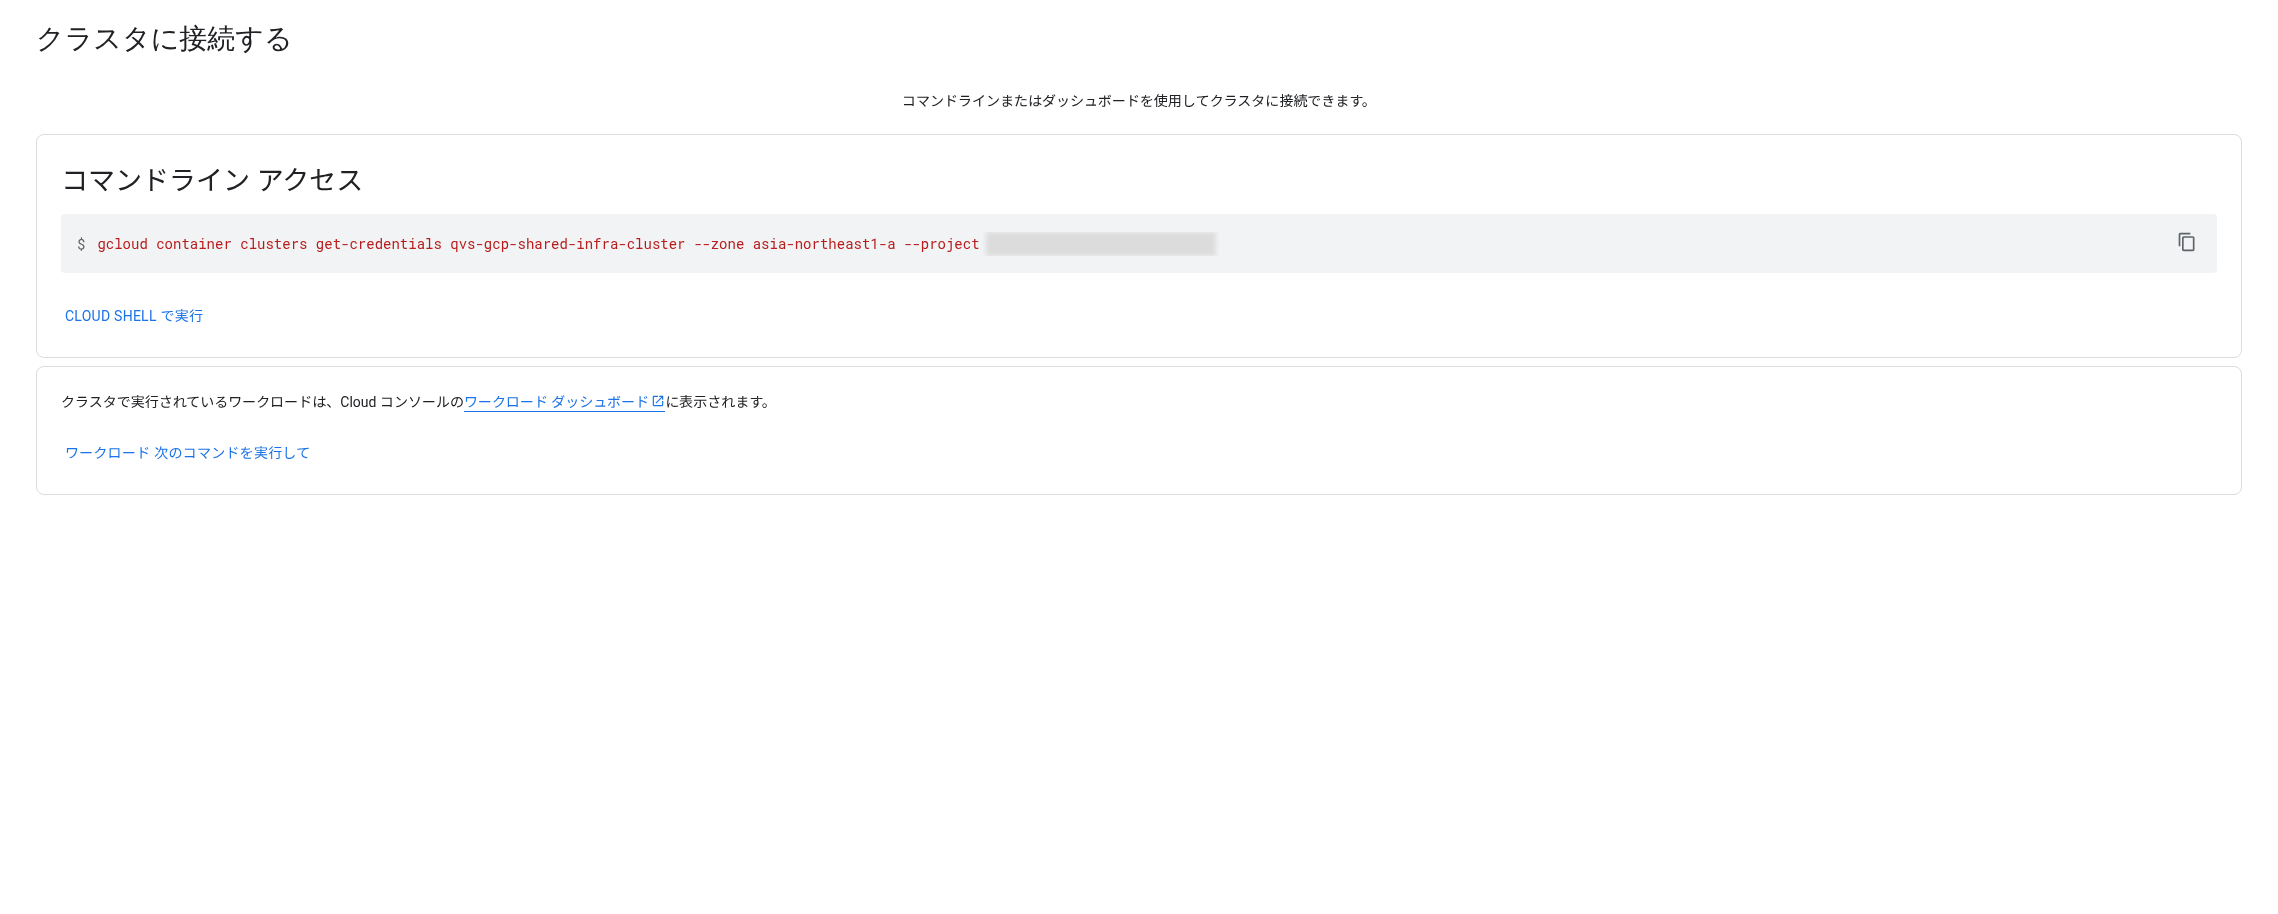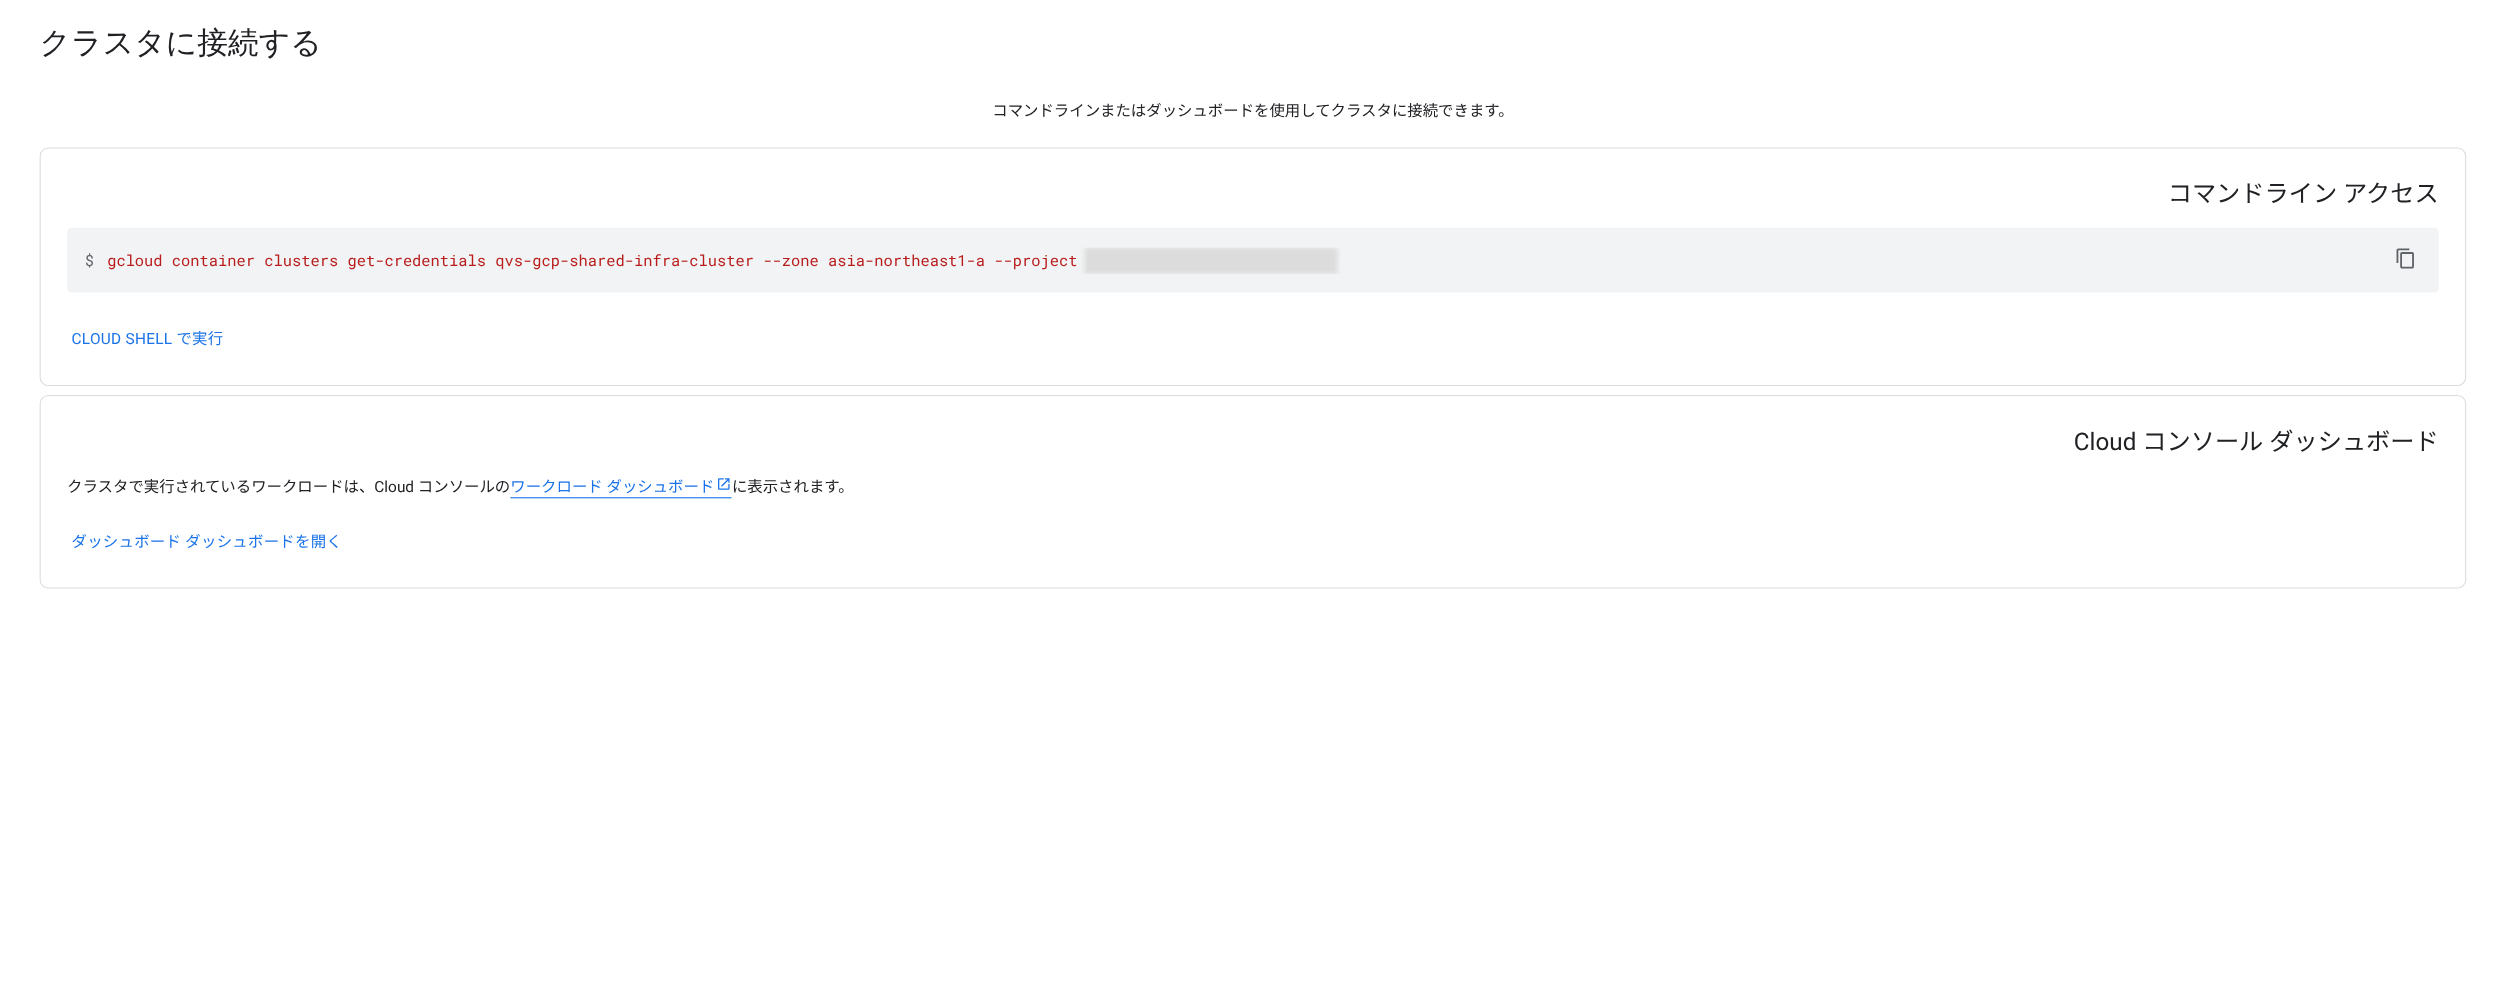--- a/index.html
+++ b/index.html
@@ -27,25 +27,24 @@
       text-align: center;
     }
     .card {
       border: 1px solid #dadce0;
       border-radius: 8px;
       padding: 24px;
       margin-bottom: 8px;
       background: #fff;
     }
     .card-title {
-      font-size: 22px;
+      font-size: 27px;
       font-weight: 400;
       margin-bottom: 16px;
       color: #202124;
-      text-align: right;
     }
     .card-description {
       font-size: 14px;
       color: #202124;
       margin-bottom: 20px;
       line-height: 1.6;
     }
     .link {
       color: #1a73e8;
       text-decoration: none;
@@ -140,20 +139,19 @@
         <svg viewBox="0 0 24 24">
             <path d="M16 1H4c-1.1 0-2 .9-2 2v14h2V3h12V1zm3 4H8c-1.1 0-2 .9-2 2v14c0 1.1.9 2 2 2h11c1.1 0 2-.9 2-2V7c0-1.1-.9-2-2-2zm0 16H8V7h11v14z"></path>
           </svg>
       </span>
     </button>
   </div>
   <button class="action-button">CLOUD SHELL で実行</button>
 </div>
 
 <div class="card">
-  <h2 class="card-title">Cloud コンソール ダッシュボード</h2>
   <p class="card-description">
     <span>クラスタで実行されているワークロードは、Cloud コンソールの</span><a class="link" href="#"><span>ワークロード ダッシュボード</span><span class="link-icon"><svg viewBox="0 0 24 24">
             <path d="M19 19H5V5h7V3H5c-1.11 0-2 .9-2 2v14c0 1.1.89 2 2 2h14c1.1 0 2-.9 2-2v-7h-2v7zM14 3v2h3.59l-9.83 9.83 1.41 1.41L19 6.41V10h2V3h-7z"></path>
           </svg></span></a><span>に表示されます。</span>
   </p>
-  <button class="action-button">ダッシュボード ダッシュボードを開く</button>
+  <button class="action-button">ワークロード 次のコマンドを実行して</button>
 </div>
 
 </body></html>

